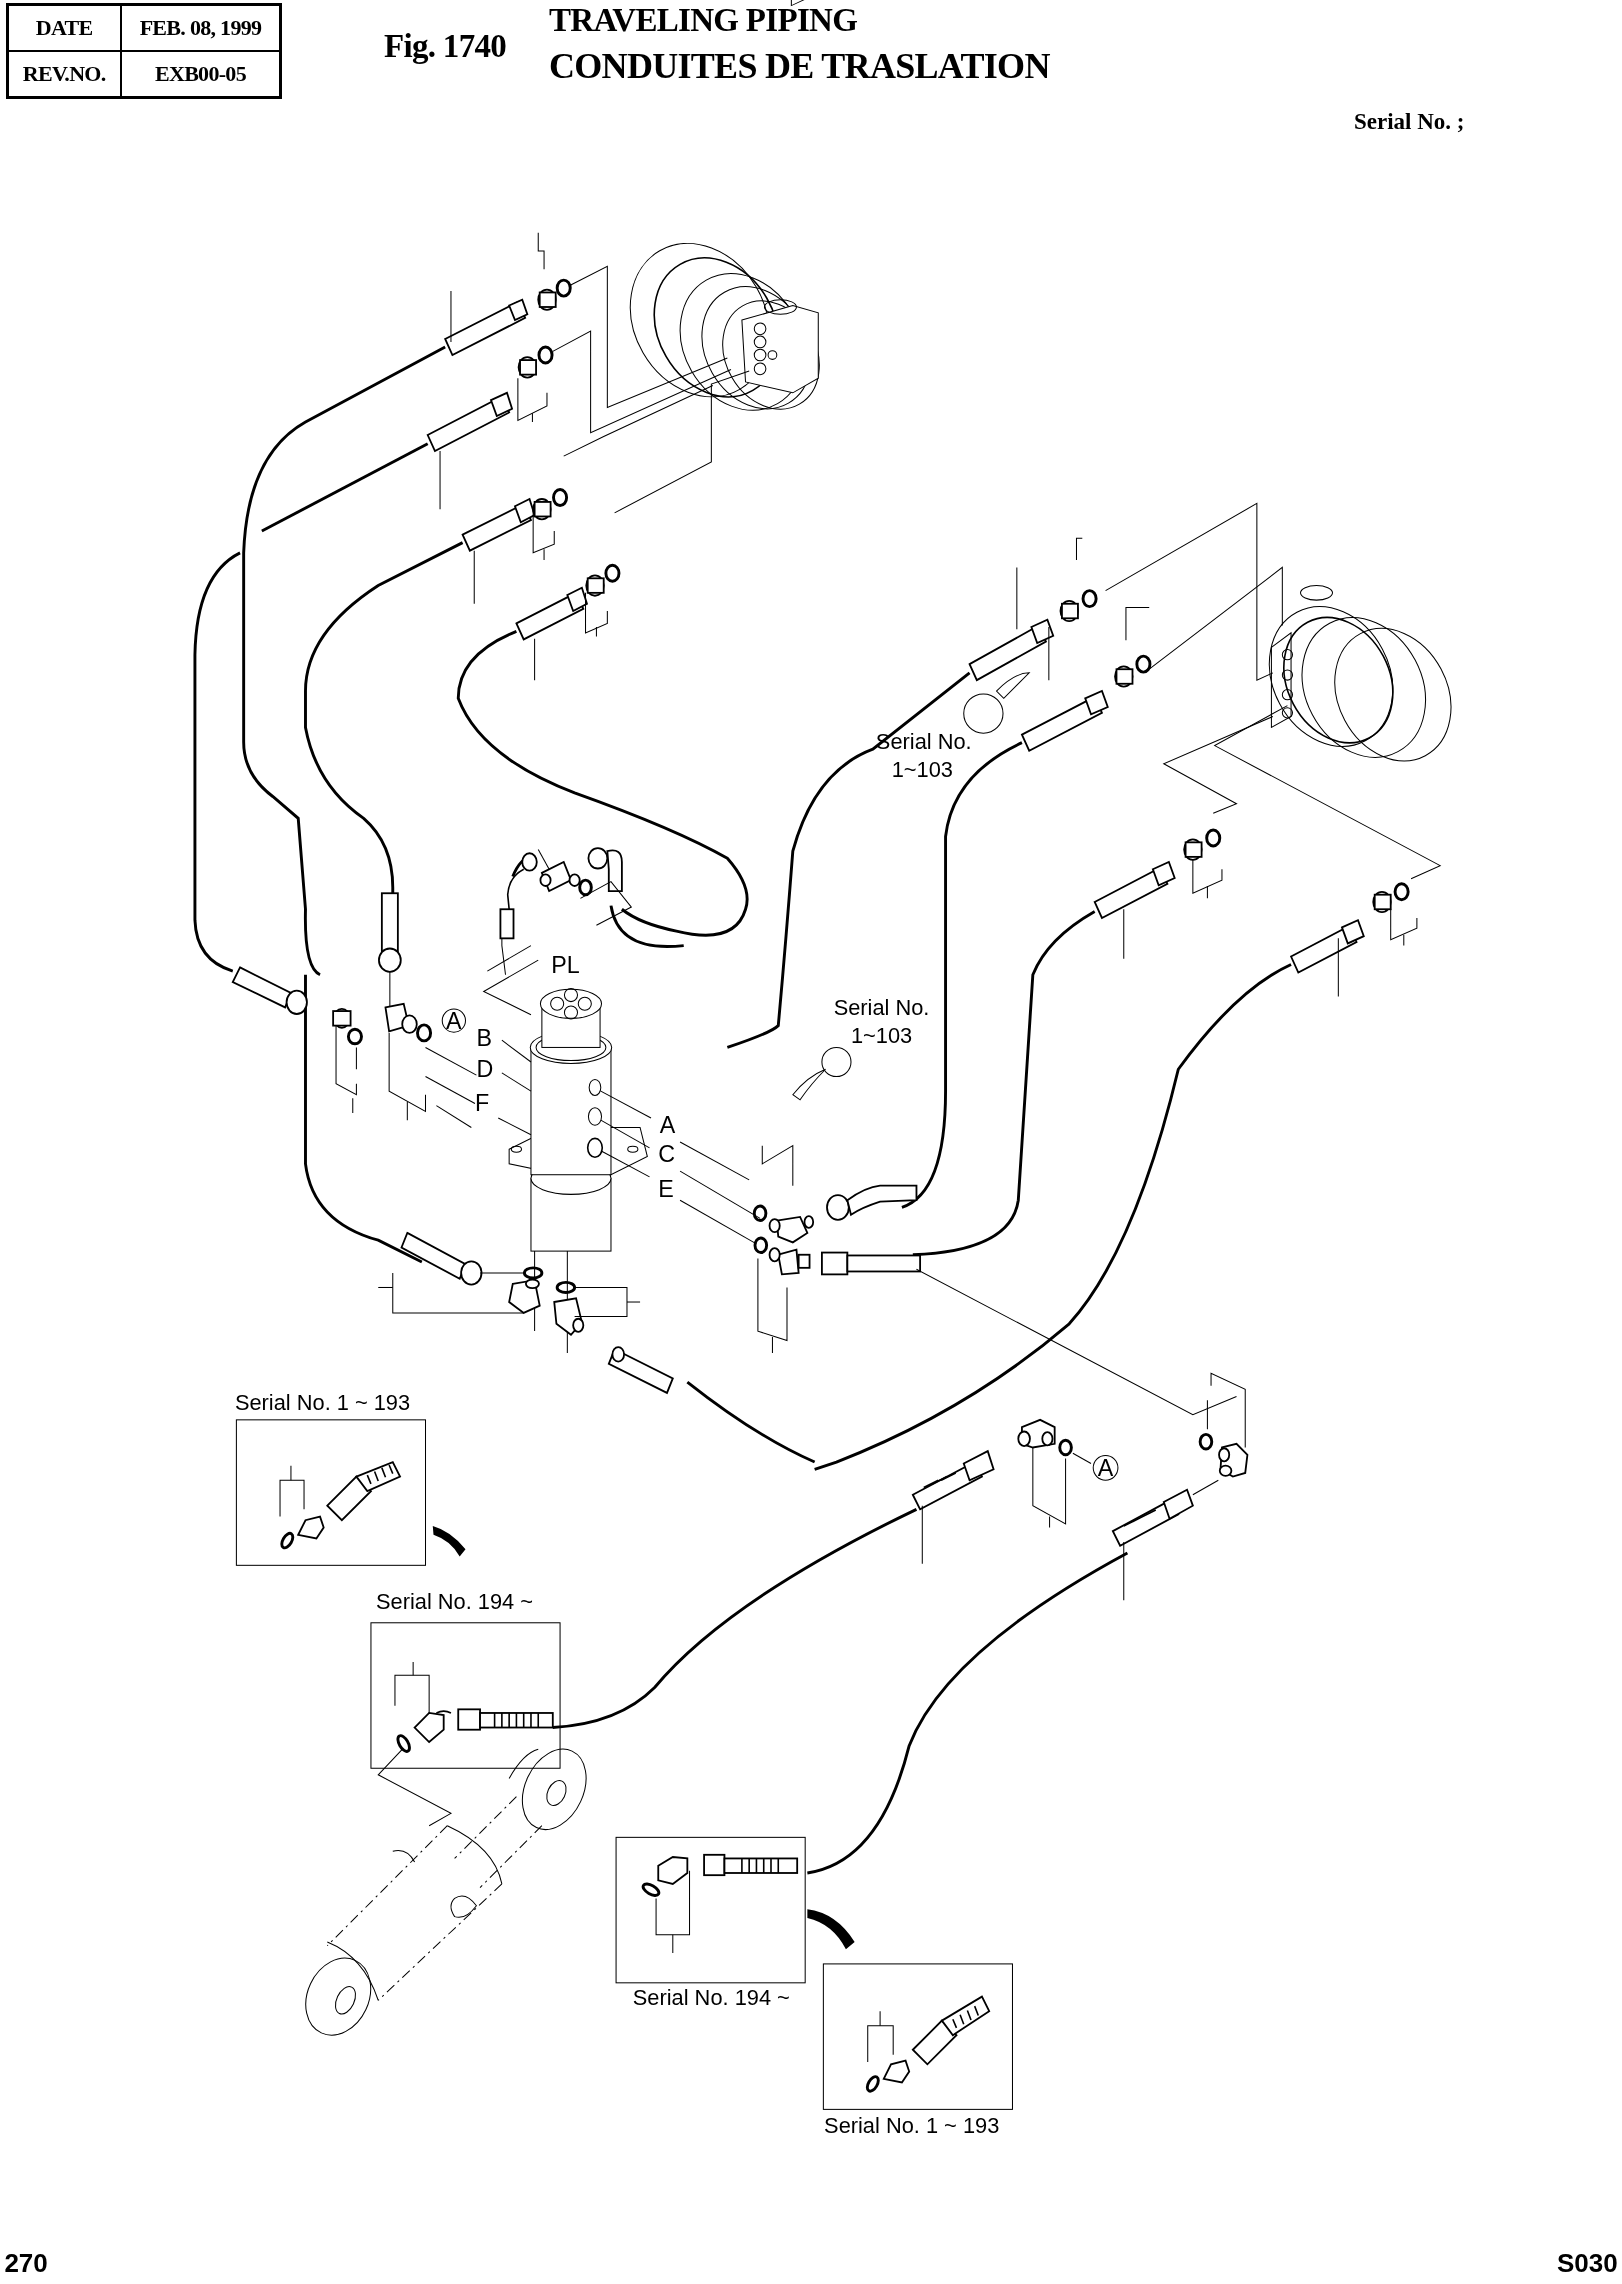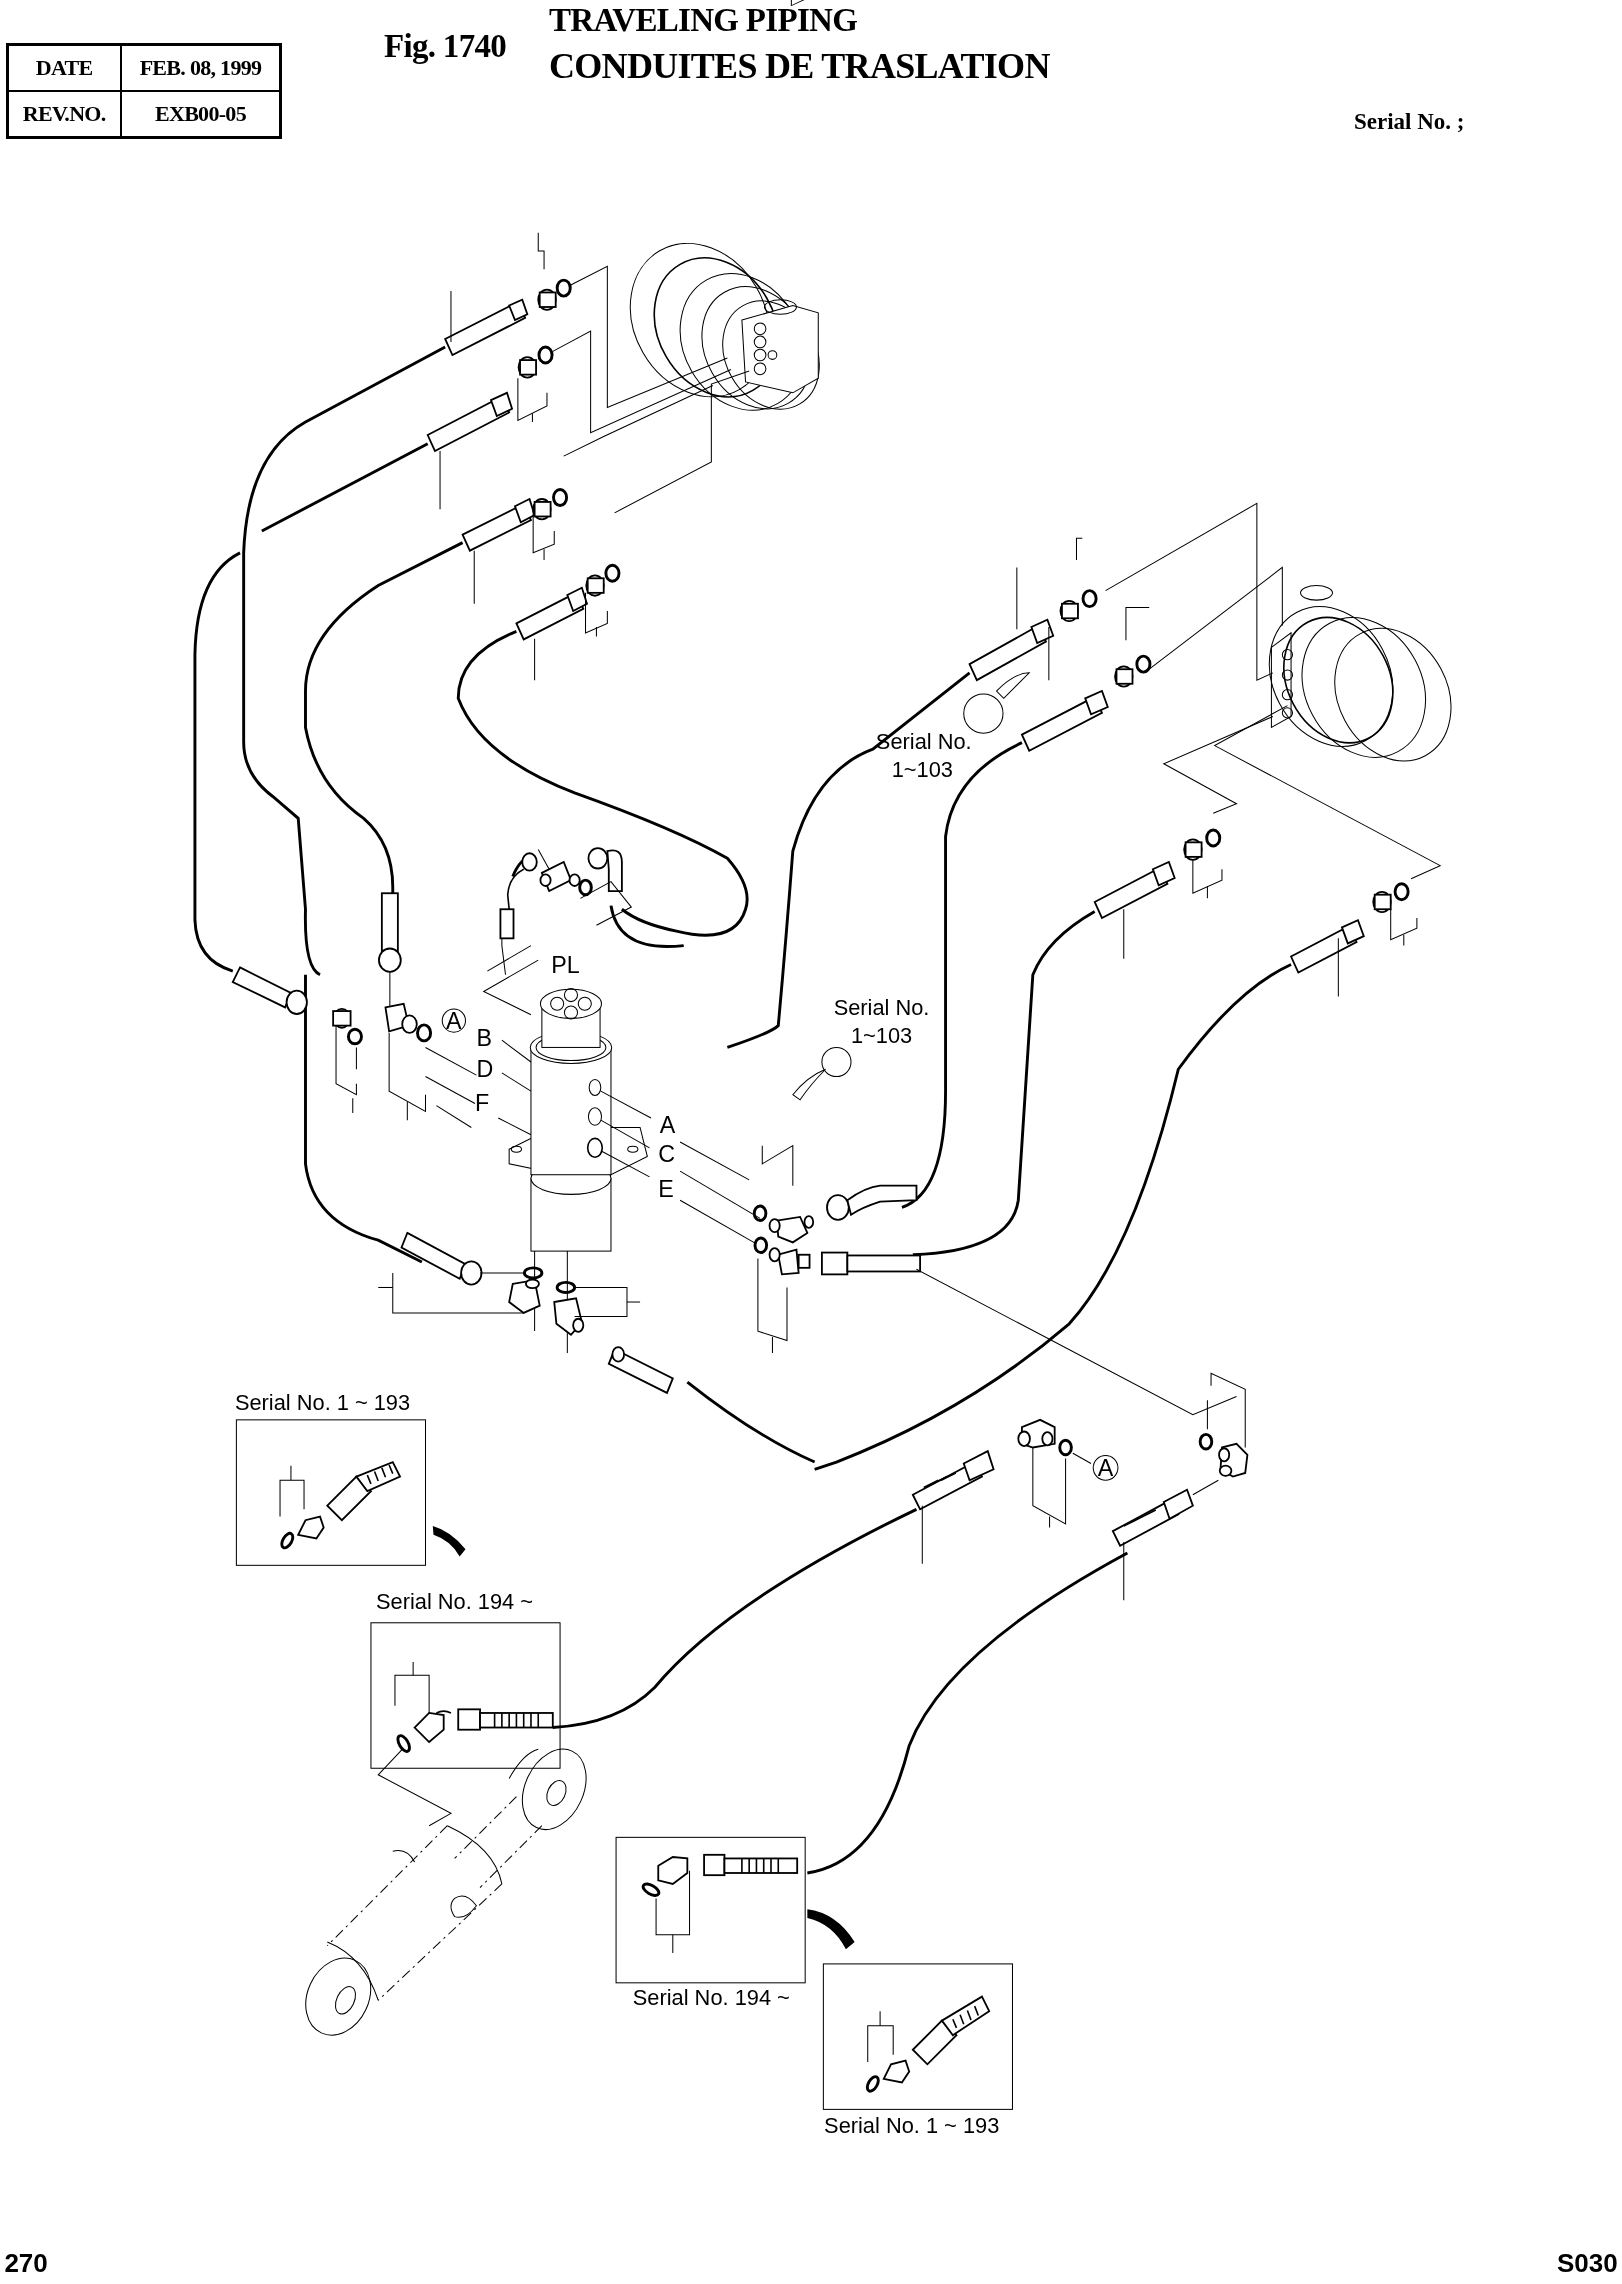--- a/index.html
+++ b/index.html
@@ -1,19 +1,19 @@
 <!DOCTYPE html>
 <html style="font-size:11.6px"><head>
 <meta charset="utf-8">
 <style>
   html, body { margin: 0; padding: 0; background: #ffffff; }
   body { width: 1622px; height: 2284px; position: relative; overflow: hidden; color: #000; }
 
   
-  .rev-table { position: absolute; left: 5.8px; top: 2.9px; border-collapse: collapse; border: 3.6px solid #000; margin-top: 40px; }
+  .rev-table { position: absolute; left: 5.8px; top: 2.9px; border-collapse: collapse; border: 3.6px solid #000; }
   .rev-table td { border: 2.2px solid #000; font-family: "Liberation Serif", serif; font-weight: bold;
                   font-size: 22px; text-align: center; padding: 0 4.4px; height: 44px; letter-spacing: -0.7px; }
   .rev-table td.k { width: 102px; }
   .rev-table td.v { width: 149px; }
 
   .fig-no { position: absolute; left: 384px; top: 28px; font-family: "Liberation Serif", serif; font-weight: bold; font-size: 33px; letter-spacing: -0.7px; }
   .title-en { position: absolute; left: 549px; top: 1.5px; font-family: "Liberation Serif", serif; font-weight: bold; font-size: 33px; letter-spacing: -0.7px; text-align: right; }
   .title-fr { position: absolute; left: 549px; top: 45px; font-family: "Liberation Serif", serif; font-weight: bold; font-size: 36px; letter-spacing: -0.7px; }
   .serial-head { position: absolute; left: 1354px; top: 93px; font-family: "Liberation Serif", serif; font-weight: bold; font-size: 23px; margin-top: 16px; }
 

